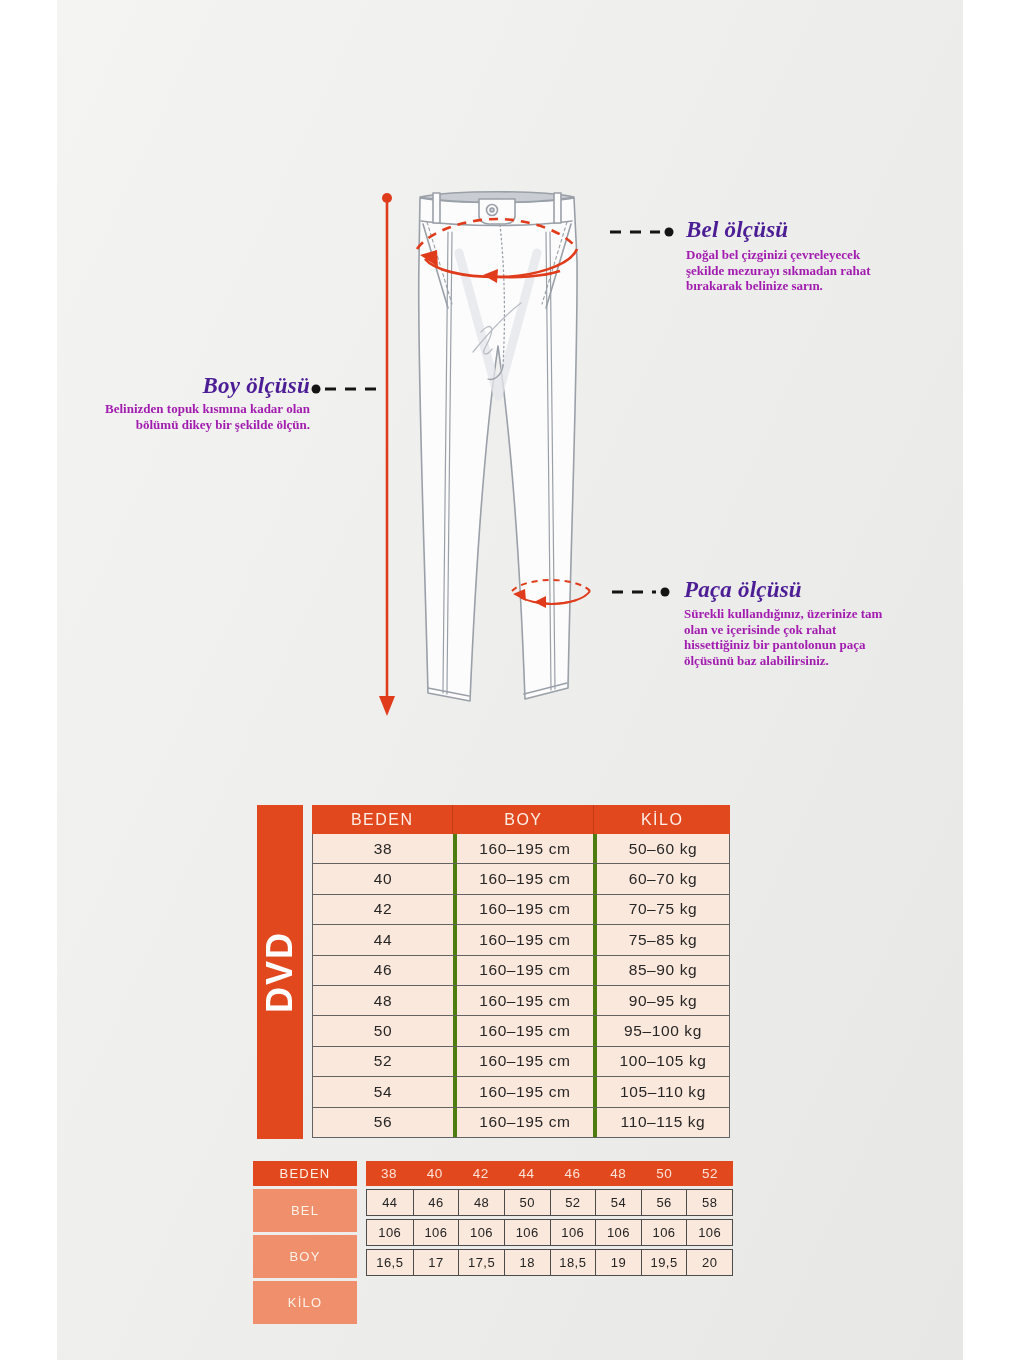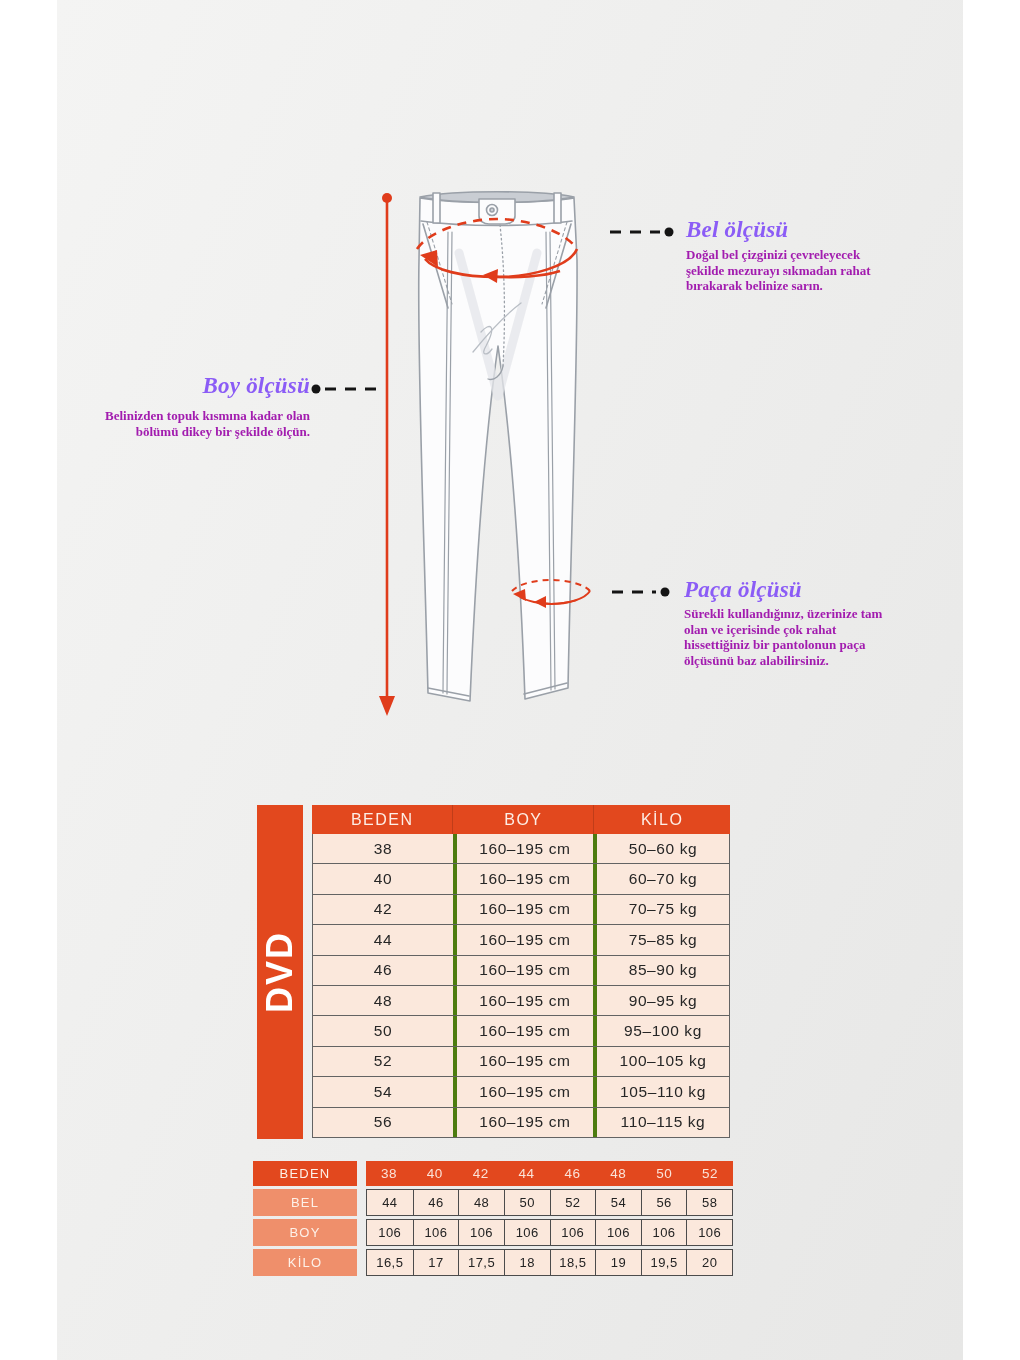--- a/index.html
+++ b/index.html
@@ -10,31 +10,31 @@
   }
   .canvas {
     position:absolute; left:57px; top:0; width:906px; height:1360px;
     background:linear-gradient(115deg,#f4f4f3 0%, #ededec 55%, #e7e7e6 100%);
   }
   .illustration-svg { position:absolute; left:0; top:0; pointer-events:none; }
 
   
   .ann-title {
     position:absolute; font-family:"Liberation Serif", serif;
-    font-weight:bold; font-style:italic; font-size:23px; color:#8b5cf6;
+    font-weight:bold; font-style:italic; font-size:23px; color:#4c1d95;
     letter-spacing:.2px; white-space:nowrap;
   }
   .ann-desc {
     position:absolute; font-family:"Liberation Serif", serif;
     font-weight:bold; font-size:13px; line-height:15.5px; color:#a21caf;
   }
   .t-bel-title   { left:686px; top:217px; }
   .t-bel-desc    { left:686px; top:247px; width:200px; }
   .t-boy-title   { right:710px; top:373px; text-align:right; }
-  .t-boy-desc    { right:710px; top:401px; width:235px; text-align:right;margin-top:7px; }
+  .t-boy-desc    { right:710px; top:401px; width:235px; text-align:right; }
   .t-paca-title  { left:684px; top:577px; }
   .t-paca-desc   { left:684px; top:606px; width:210px; }
 
   
   .dvd-block {
     position:absolute; left:257px; top:805px; width:46px; height:334px;
     background:var(--accent); display:flex; align-items:center; justify-content:center;
   }
   .dvd-block span {
     transform:rotate(-90deg); color:#ffffff; font-size:36px; font-weight:bold;
@@ -67,21 +67,21 @@
   
   .measure-table {
     position:absolute; left:253px; top:1161px; width:480px; display:flex;
   }
   .mt-labels { width:104px; display:flex; flex-direction:column; }
   .mt-label-cell {
     height:25px; margin-bottom:3px; display:flex; align-items:center; justify-content:center;
     color:#fdf1e8; font-size:13px; letter-spacing:1.2px; background:var(--salmon);
   }
   .mt-label-cell.corner { background:var(--accent); height:25px; }
-  .mt-label-cell:not(.corner) { height:27px;text-align:right; }
+  .mt-label-cell:not(.corner) { height:43px;text-align:right; }
   .mt-data { flex:1; margin-left:9px; display:flex; flex-direction:column; }
   .mt-size-row {
     height:25px; margin-bottom:3px; display:grid; grid-template-columns:repeat(8,1fr);
     background:var(--accent);
   }
   .mt-size-row div {
     display:flex; align-items:center; justify-content:center;
     color:#fbe3d8; font-size:13.5px; letter-spacing:.5px;
   }
   .mt-value-row {

